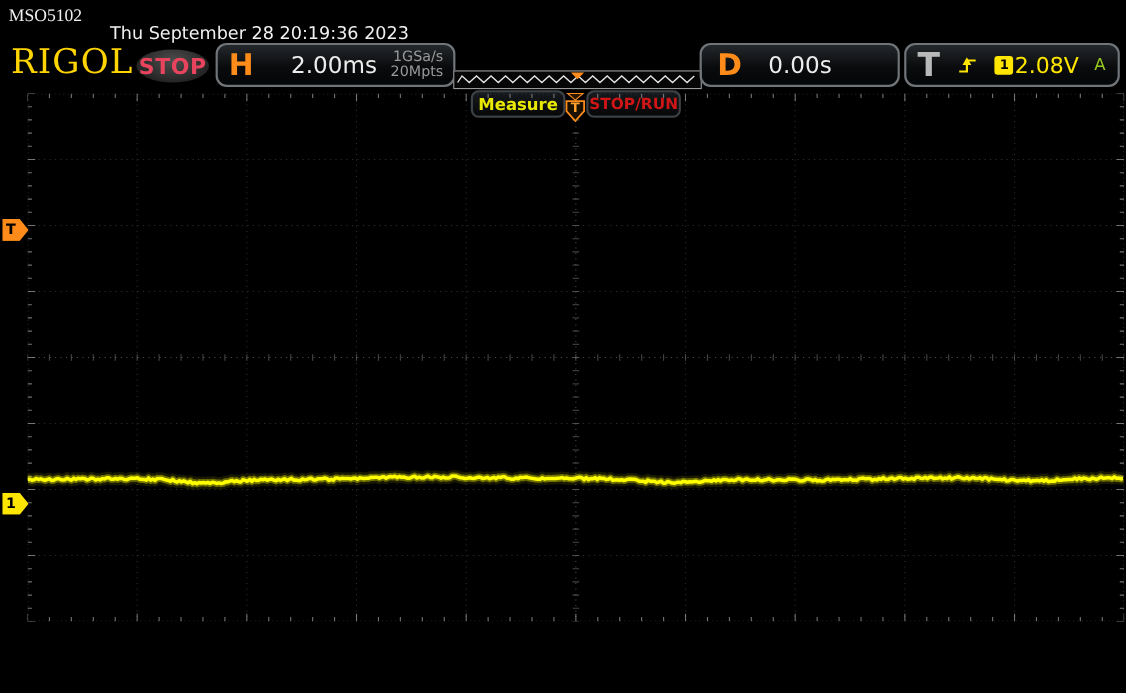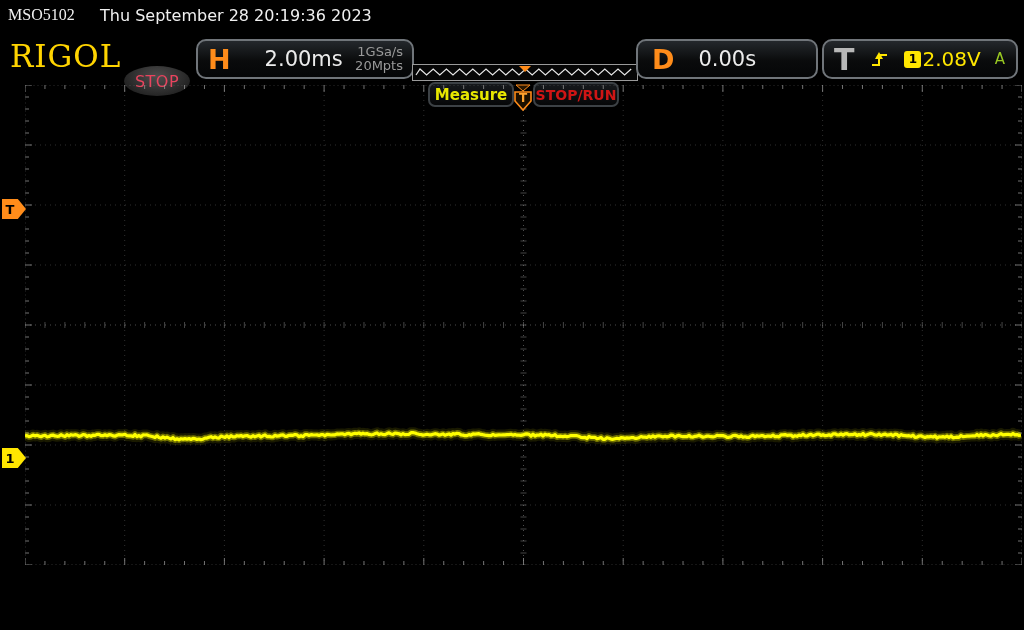--- a/index.html
+++ b/index.html
@@ -4,30 +4,30 @@
 <style>
   * { margin:0; padding:0; box-sizing:border-box; }
   html,body { width:1024px; height:630px; background:#000; overflow:hidden;
     font-family:"DejaVu Sans","Liberation Sans",sans-serif; }
   .abs { position:absolute; }
   #stage { position:relative; width:1024px; height:630px; background:#000; }
 
   
   #topbar { left:0; top:0; width:1024px; height:30px; color:#f0f0f0; font-size:16px; }
   #topbar .model { position:absolute; left:8px; top:6px;font-family:Liberation Serif, serif; }
-  #topbar .dt { position:absolute; left:100px; top:6px; }
+  #topbar .dt { position:absolute; left:100px; top:20px; }
 
   
   #header { left:0; top:30px; width:1024px; height:55px; }
   .brand { left:10px; top:8px; font-family:"DejaVu Serif","Liberation Serif",serif;
     font-weight:normal; font-size:31px; color:var(--gold); letter-spacing:1px; }
   .runstate { left:124px; top:15px; width:66px; height:30px; border-radius:50%;
     background:radial-gradient(ellipse at 50% 35%, #4d4d4d, #222 75%);
     display:flex; align-items:center; justify-content:center;
-    color:var(--red2); font-weight:normal; font-size:16px; letter-spacing:.5px;margin-top:21px; }
+    color:var(--red2); font-weight:bold; font-size:20px; letter-spacing:.5px; }
   .hpanel { border:2px solid #70757a; border-radius:10px;
     background:linear-gradient(180deg,#24282c,#0a0b0c 55%, #050607);
     display:flex; align-items:center; }
   #hpanel { left:196px; top:9px; width:218px; height:40px; }
   #dpanel { left:636px; top:9px; width:182px; height:40px; }
   #tpanel { left:822px; top:9px; width:196px; height:40px; }
   .big-letter { font-size:27px; font-weight:bold; color:var(--orange); }
   .hval { color:#ececec; font-size:21px; }
   .hrate { margin-left:auto; margin-right:9px; text-align:right; color:#9a9a9a;
     font-size:13px; line-height:1.08; }

